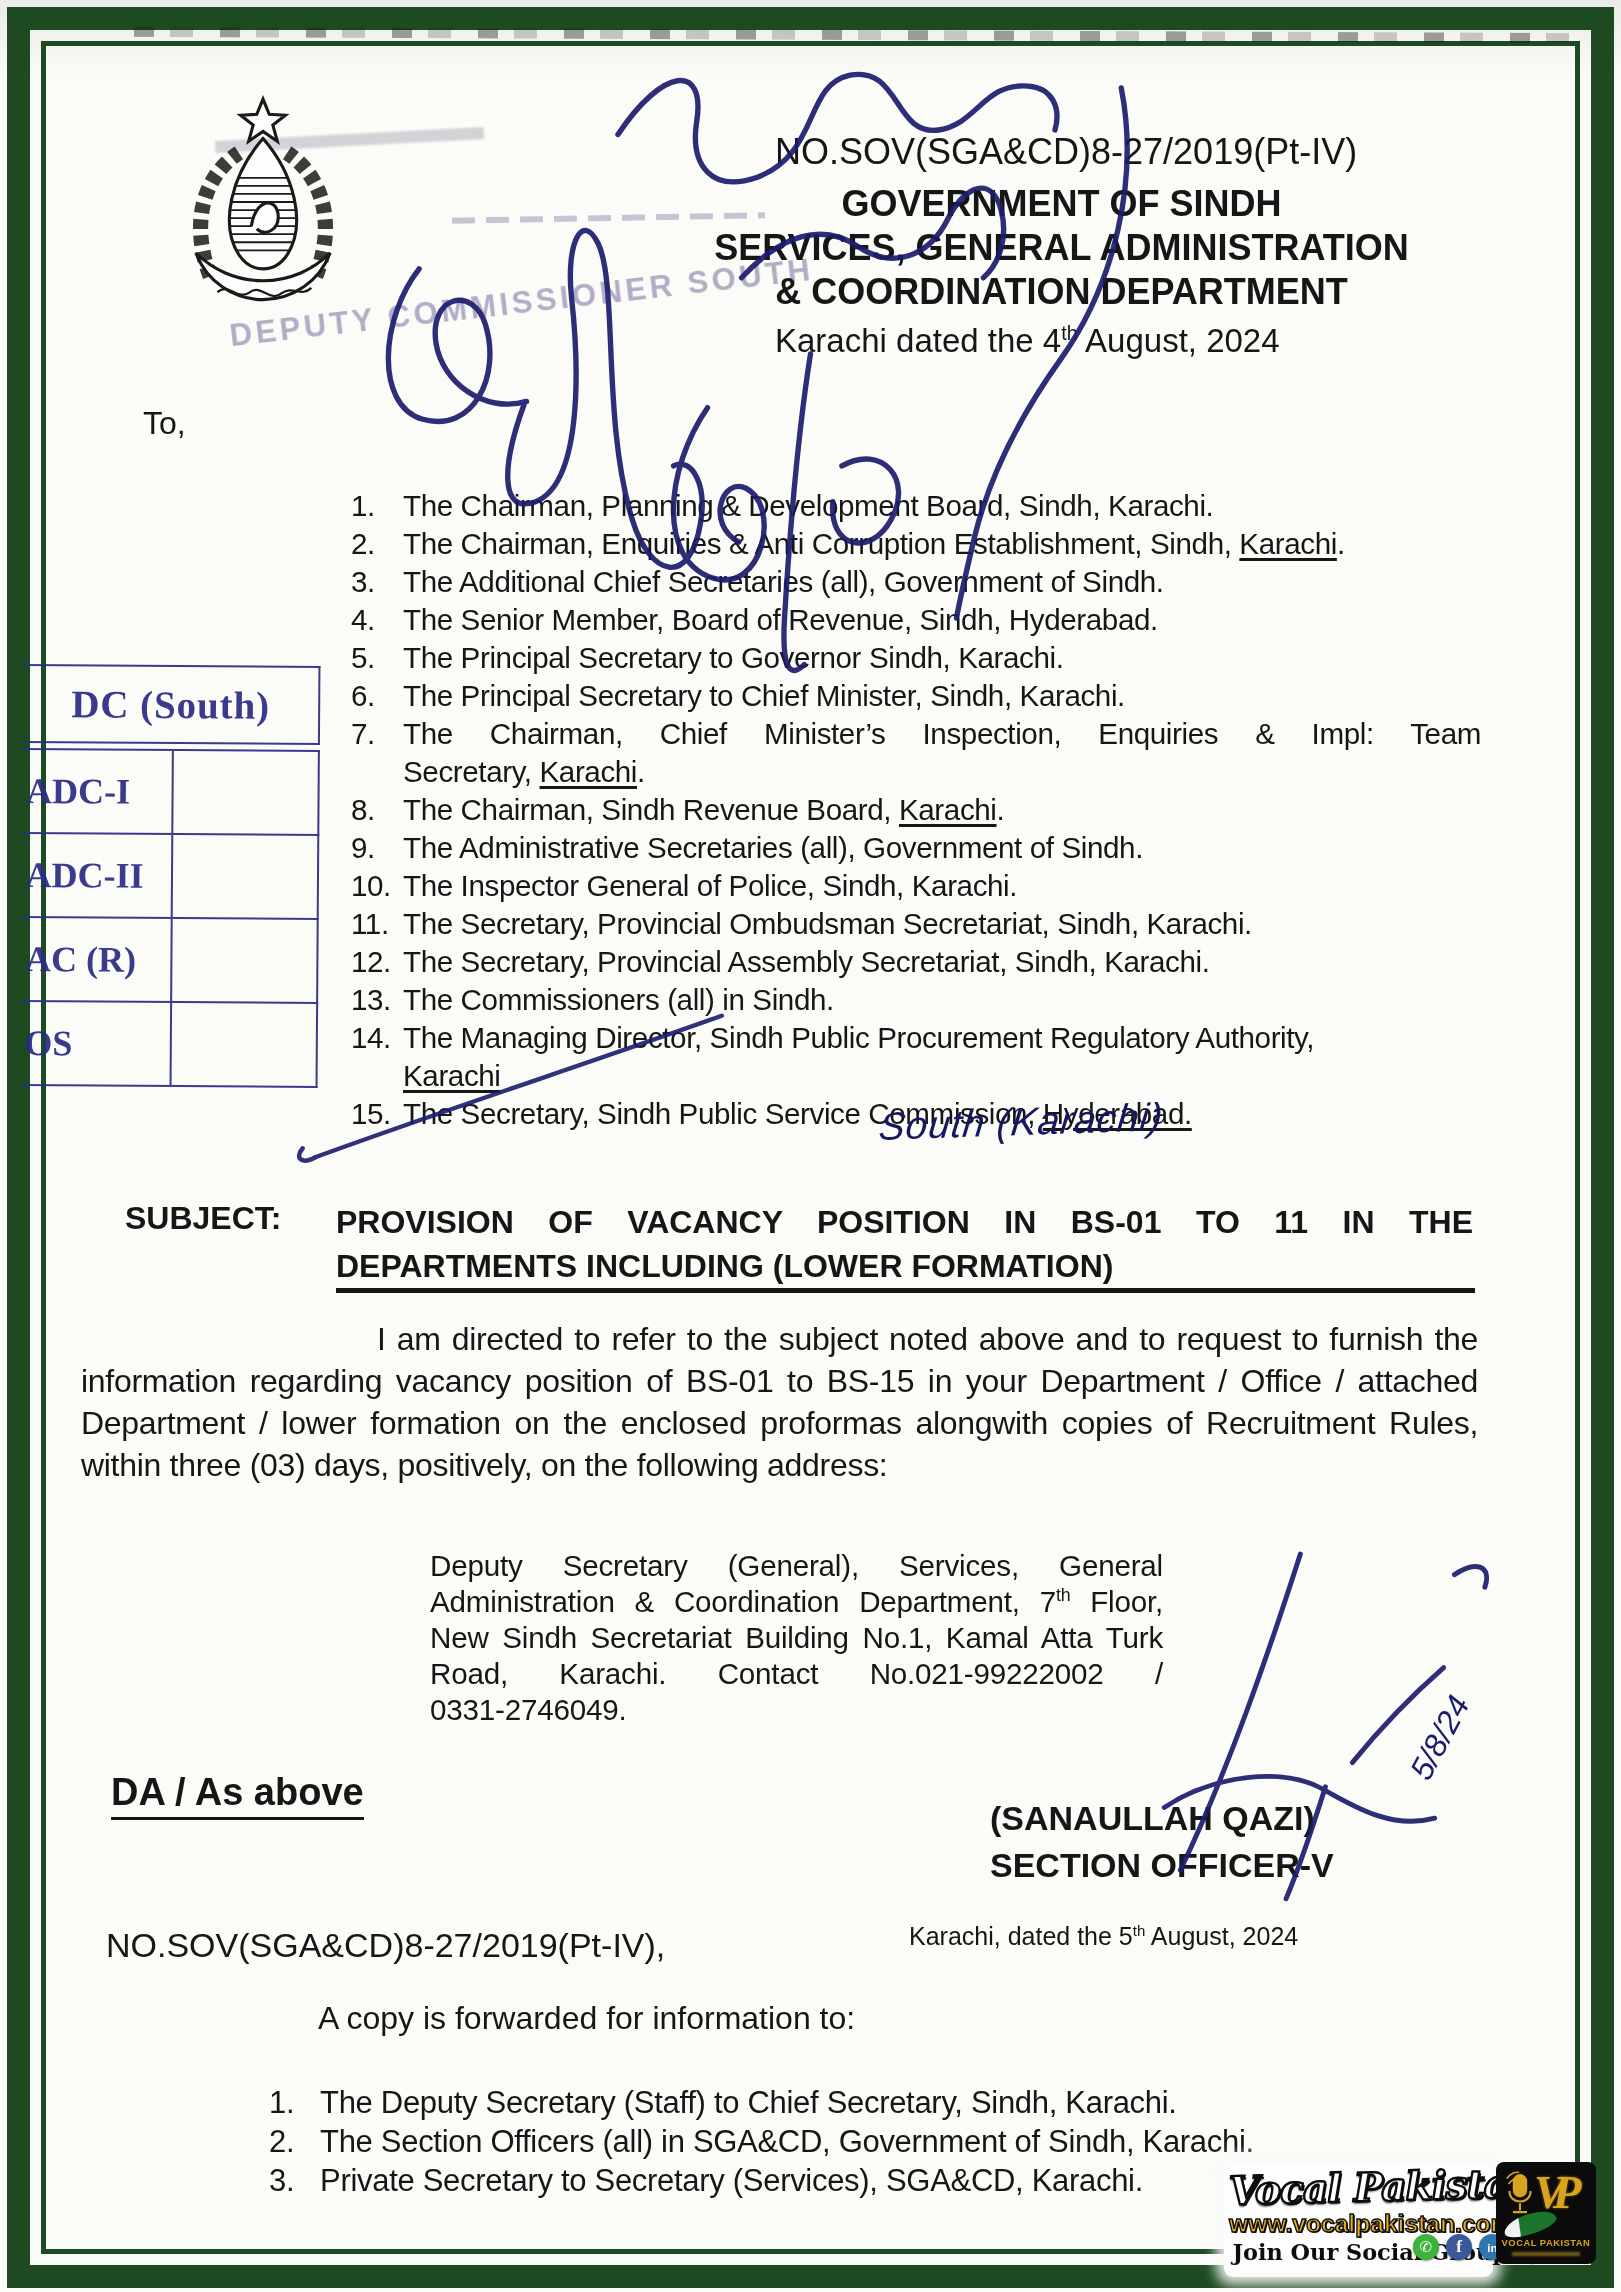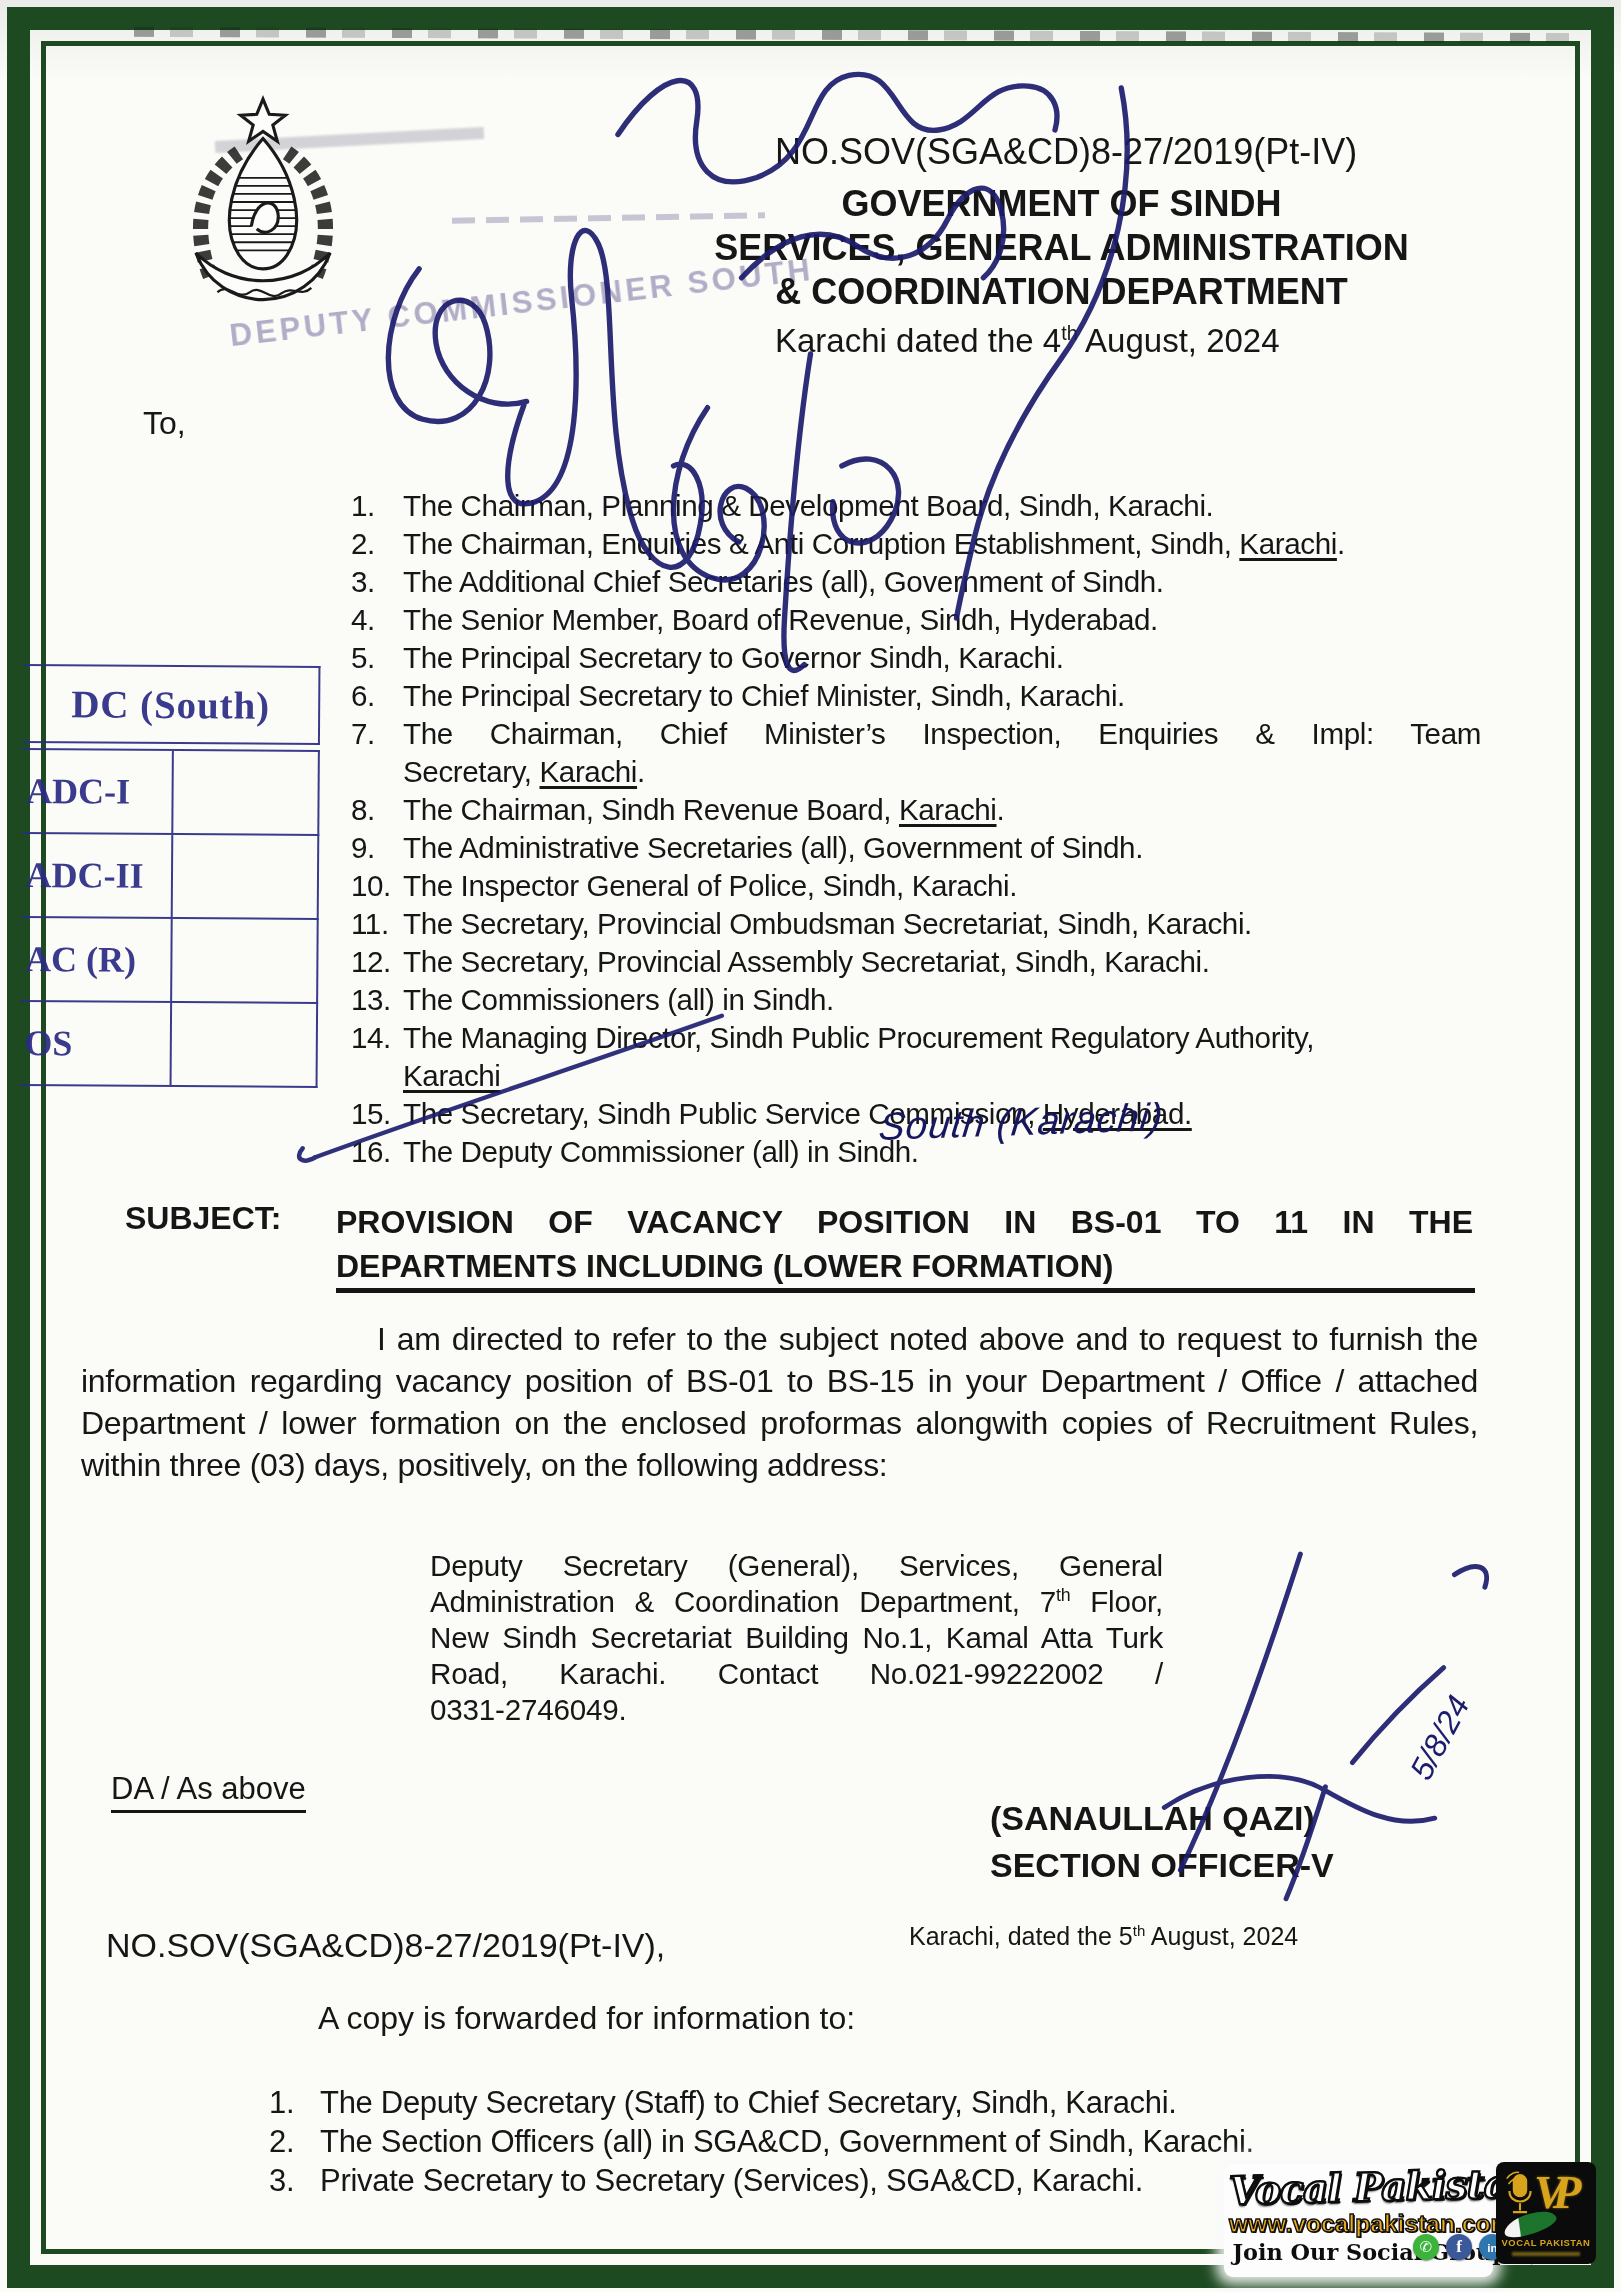--- a/index.html
+++ b/index.html
@@ -45,21 +45,21 @@
   .subject-text{position:absolute;left:336px;top:1200px;width:1137px;font-size:32px;font-weight:700;line-height:44px;z-index:2;}
   .subject-text .l1{text-align:justify;text-align-last:justify;}
   .subject-rule{position:absolute;left:336px;top:1288px;width:1139px;height:4.5px;background:#151515;z-index:2;}
   
   .body-par{position:absolute;left:81px;top:1318px;width:1397px;font-size:32px;letter-spacing:-0.3px;line-height:42px;
         text-align:justify;text-indent:296px;z-index:2;}
   .addr{position:absolute;left:430px;top:1548px;width:733px;font-size:29.6px;letter-spacing:-0.2px;line-height:36px;z-index:2;}
   .addr .aline{text-align:justify;text-align-last:justify;}
   .addr .aline.last{text-align-last:left;}
   
-  .enclosure{position:absolute;left:111px;top:1771px;font-size:31px;font-weight:400;z-index:2;
+  .enclosure{position:absolute;left:111px;top:1771px;font-size:38px;font-weight:700;z-index:2;
         border-bottom:3.6px solid #151515;padding-bottom:2.7px;}
   .signatory{position:absolute;left:990px;top:1795px;width:412px;text-align:left;font-weight:700;font-size:34px;line-height:47px;z-index:2;}
   .ref2-left{position:absolute;left:106px;top:1926px;font-size:34px;z-index:2;}
   .ref2-right{position:absolute;left:909px;top:1922px;font-size:25px;z-index:2;}
   .copy-heading{position:absolute;left:318px;top:2000px;font-size:32px;z-index:2;}
   .copy-list{position:absolute;left:269px;top:2083px;width:1200px;font-size:31px;letter-spacing:-0.3px;line-height:39px;z-index:2;}
   .copy-list .rcpt .n{width:51px;}
   
   .ink-svg{position:absolute;inset:0;z-index:4;pointer-events:none;}
   .hand-note{position:absolute;left:879px;top:1100px;z-index:4;font-size:39px;font-style:italic;color:#17175f;
@@ -219,26 +219,20 @@
           <div class="ln"><span>The Managing Director, Sindh Public Procurement Regulatory Authority,</span></div>
           <div class="ln"><span class="ul">Karachi</span></div>
         </div>
       </div>
       <div class="rcpt">
         <div class="n">15.</div>
         <div class="t">
           <div class="ln"><span>The Secretary, Sindh Public Service Commission, </span><span class="ul">Hyderabad.</span></div>
         </div>
       </div>
-      <div class="rcpt">
-        <div class="n">16.</div>
-        <div class="t">
-          <div class="ln"><span>The Deputy Commissioner (all) in Sindh.</span></div>
-        </div>
-      </div>
     </div>
 
   <div class="stamp-box">
     <div class="stamp-head">DC (South)</div>
     <div>
         <div class="srow">
           <div class="scell-l">ADC-I</div>
           <div class="scell-r"></div>
         </div>
         <div class="srow">

